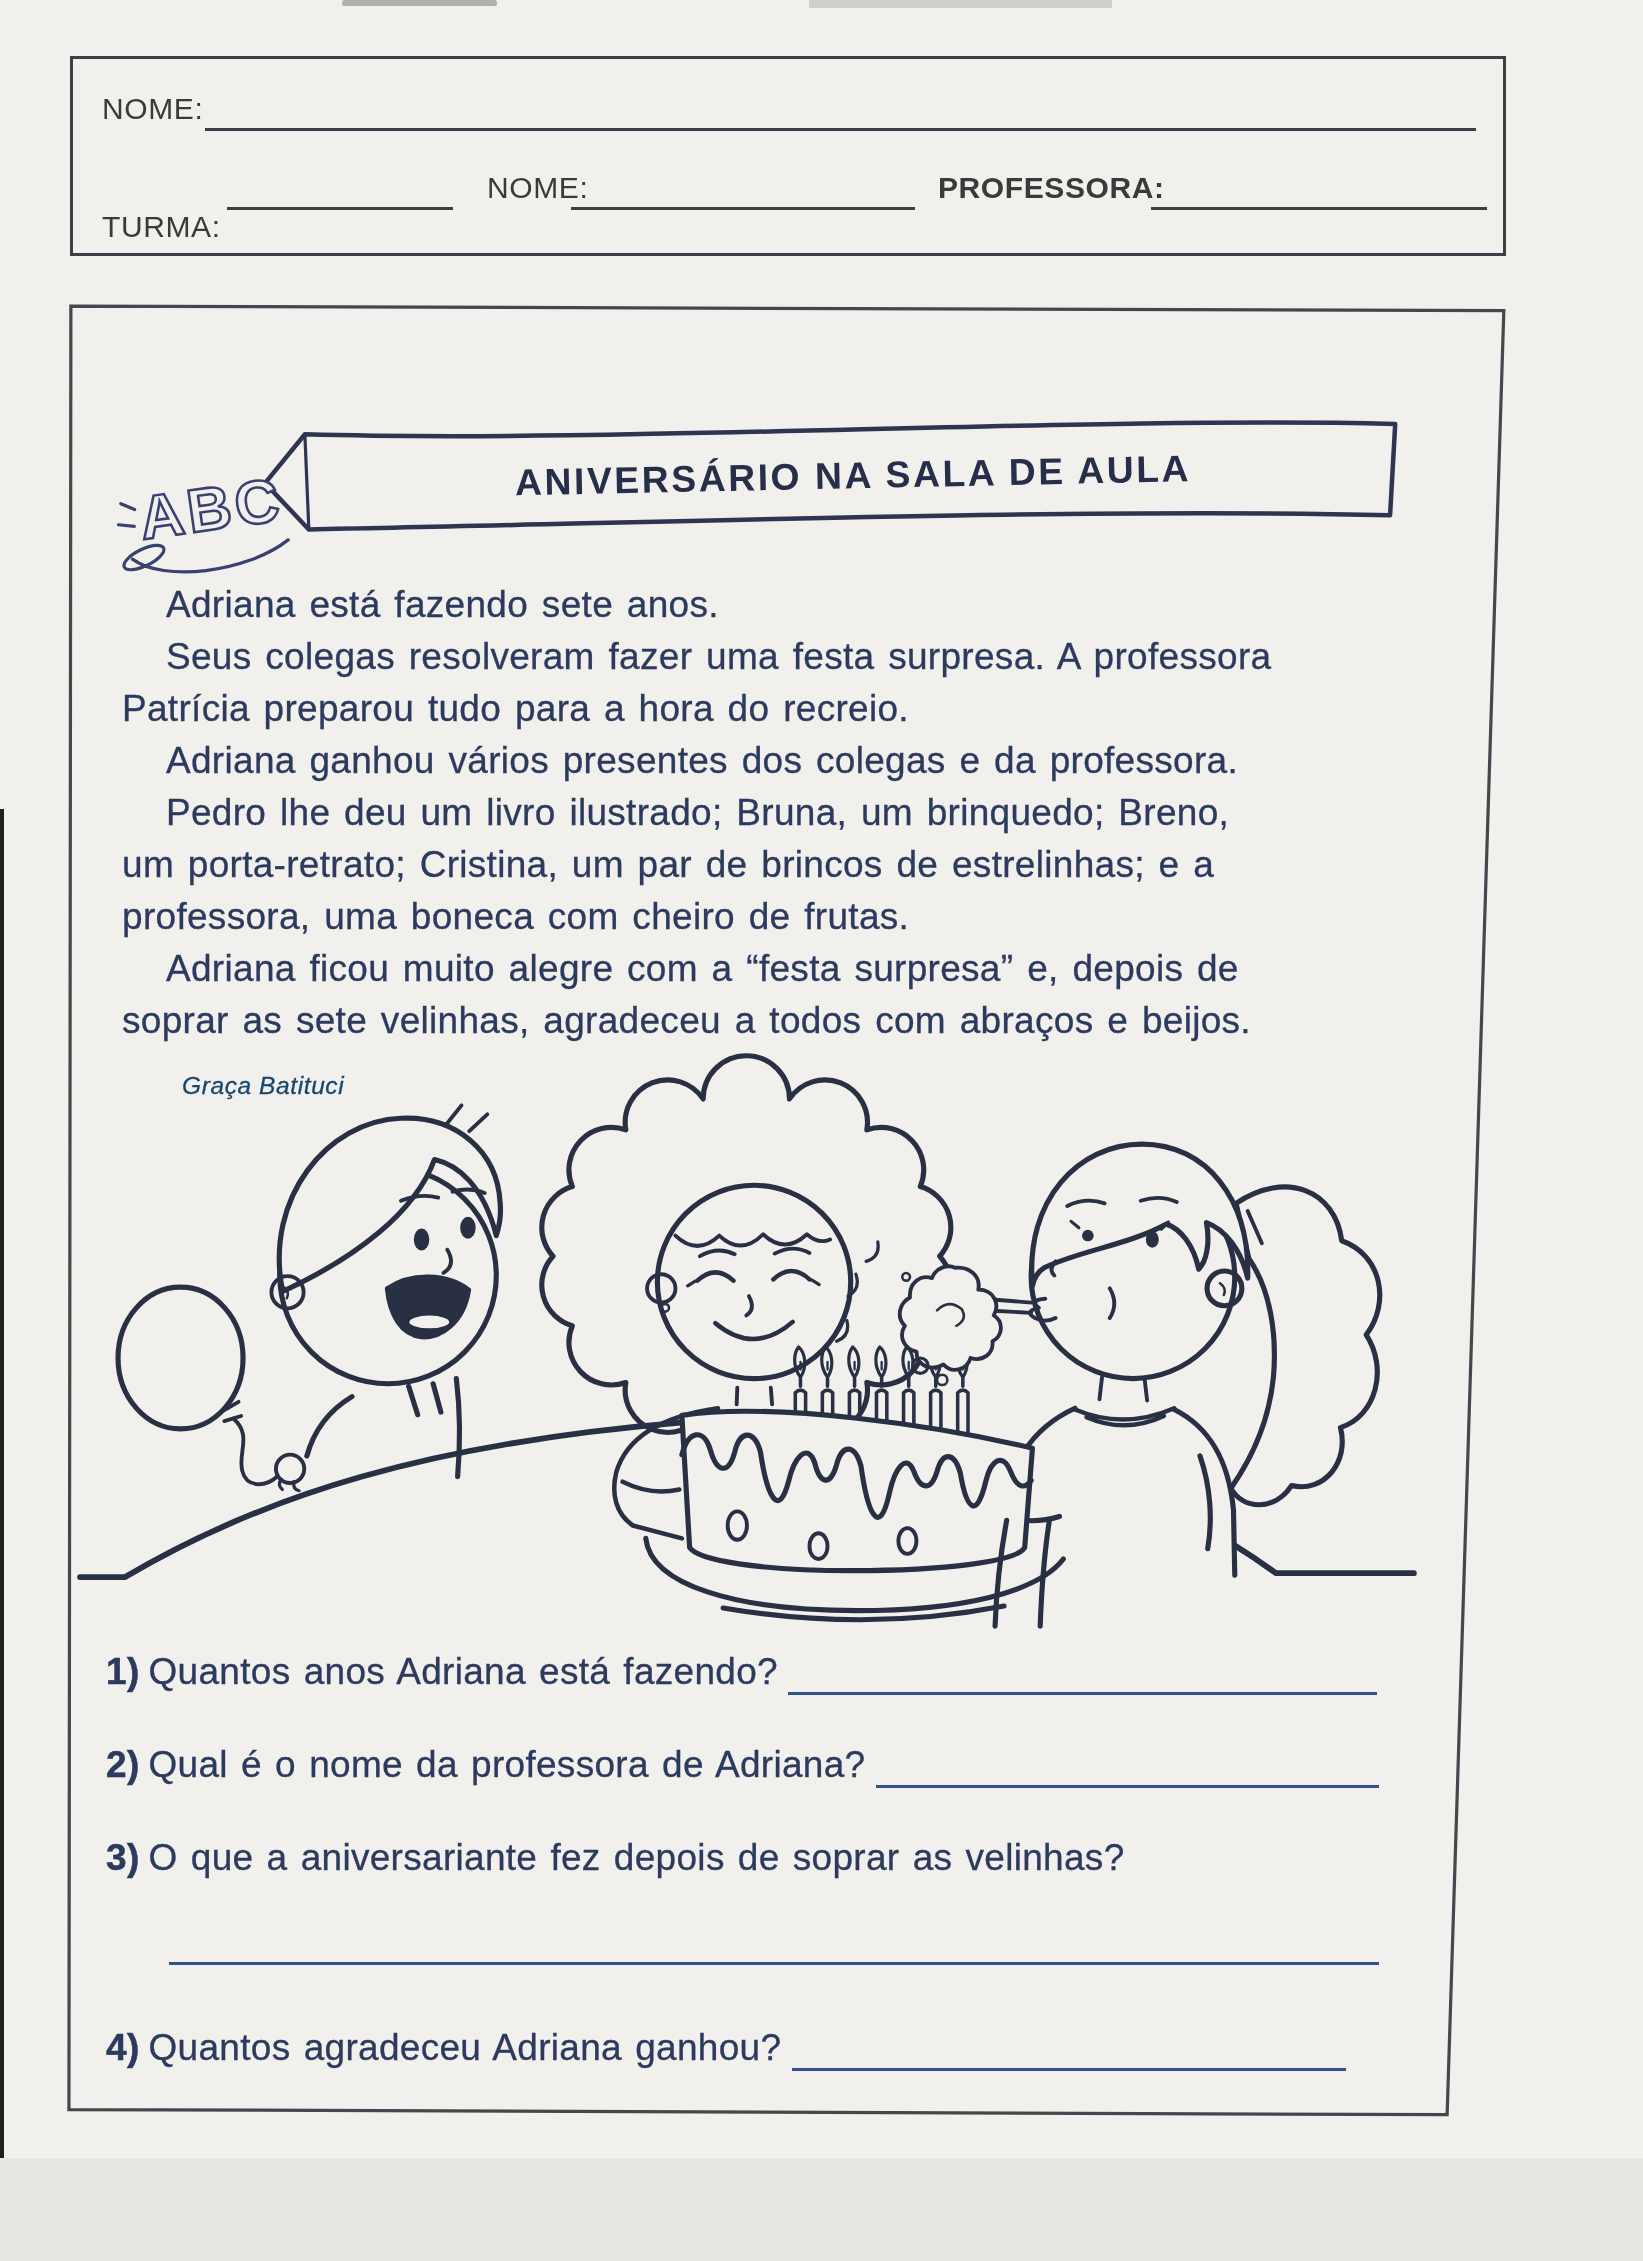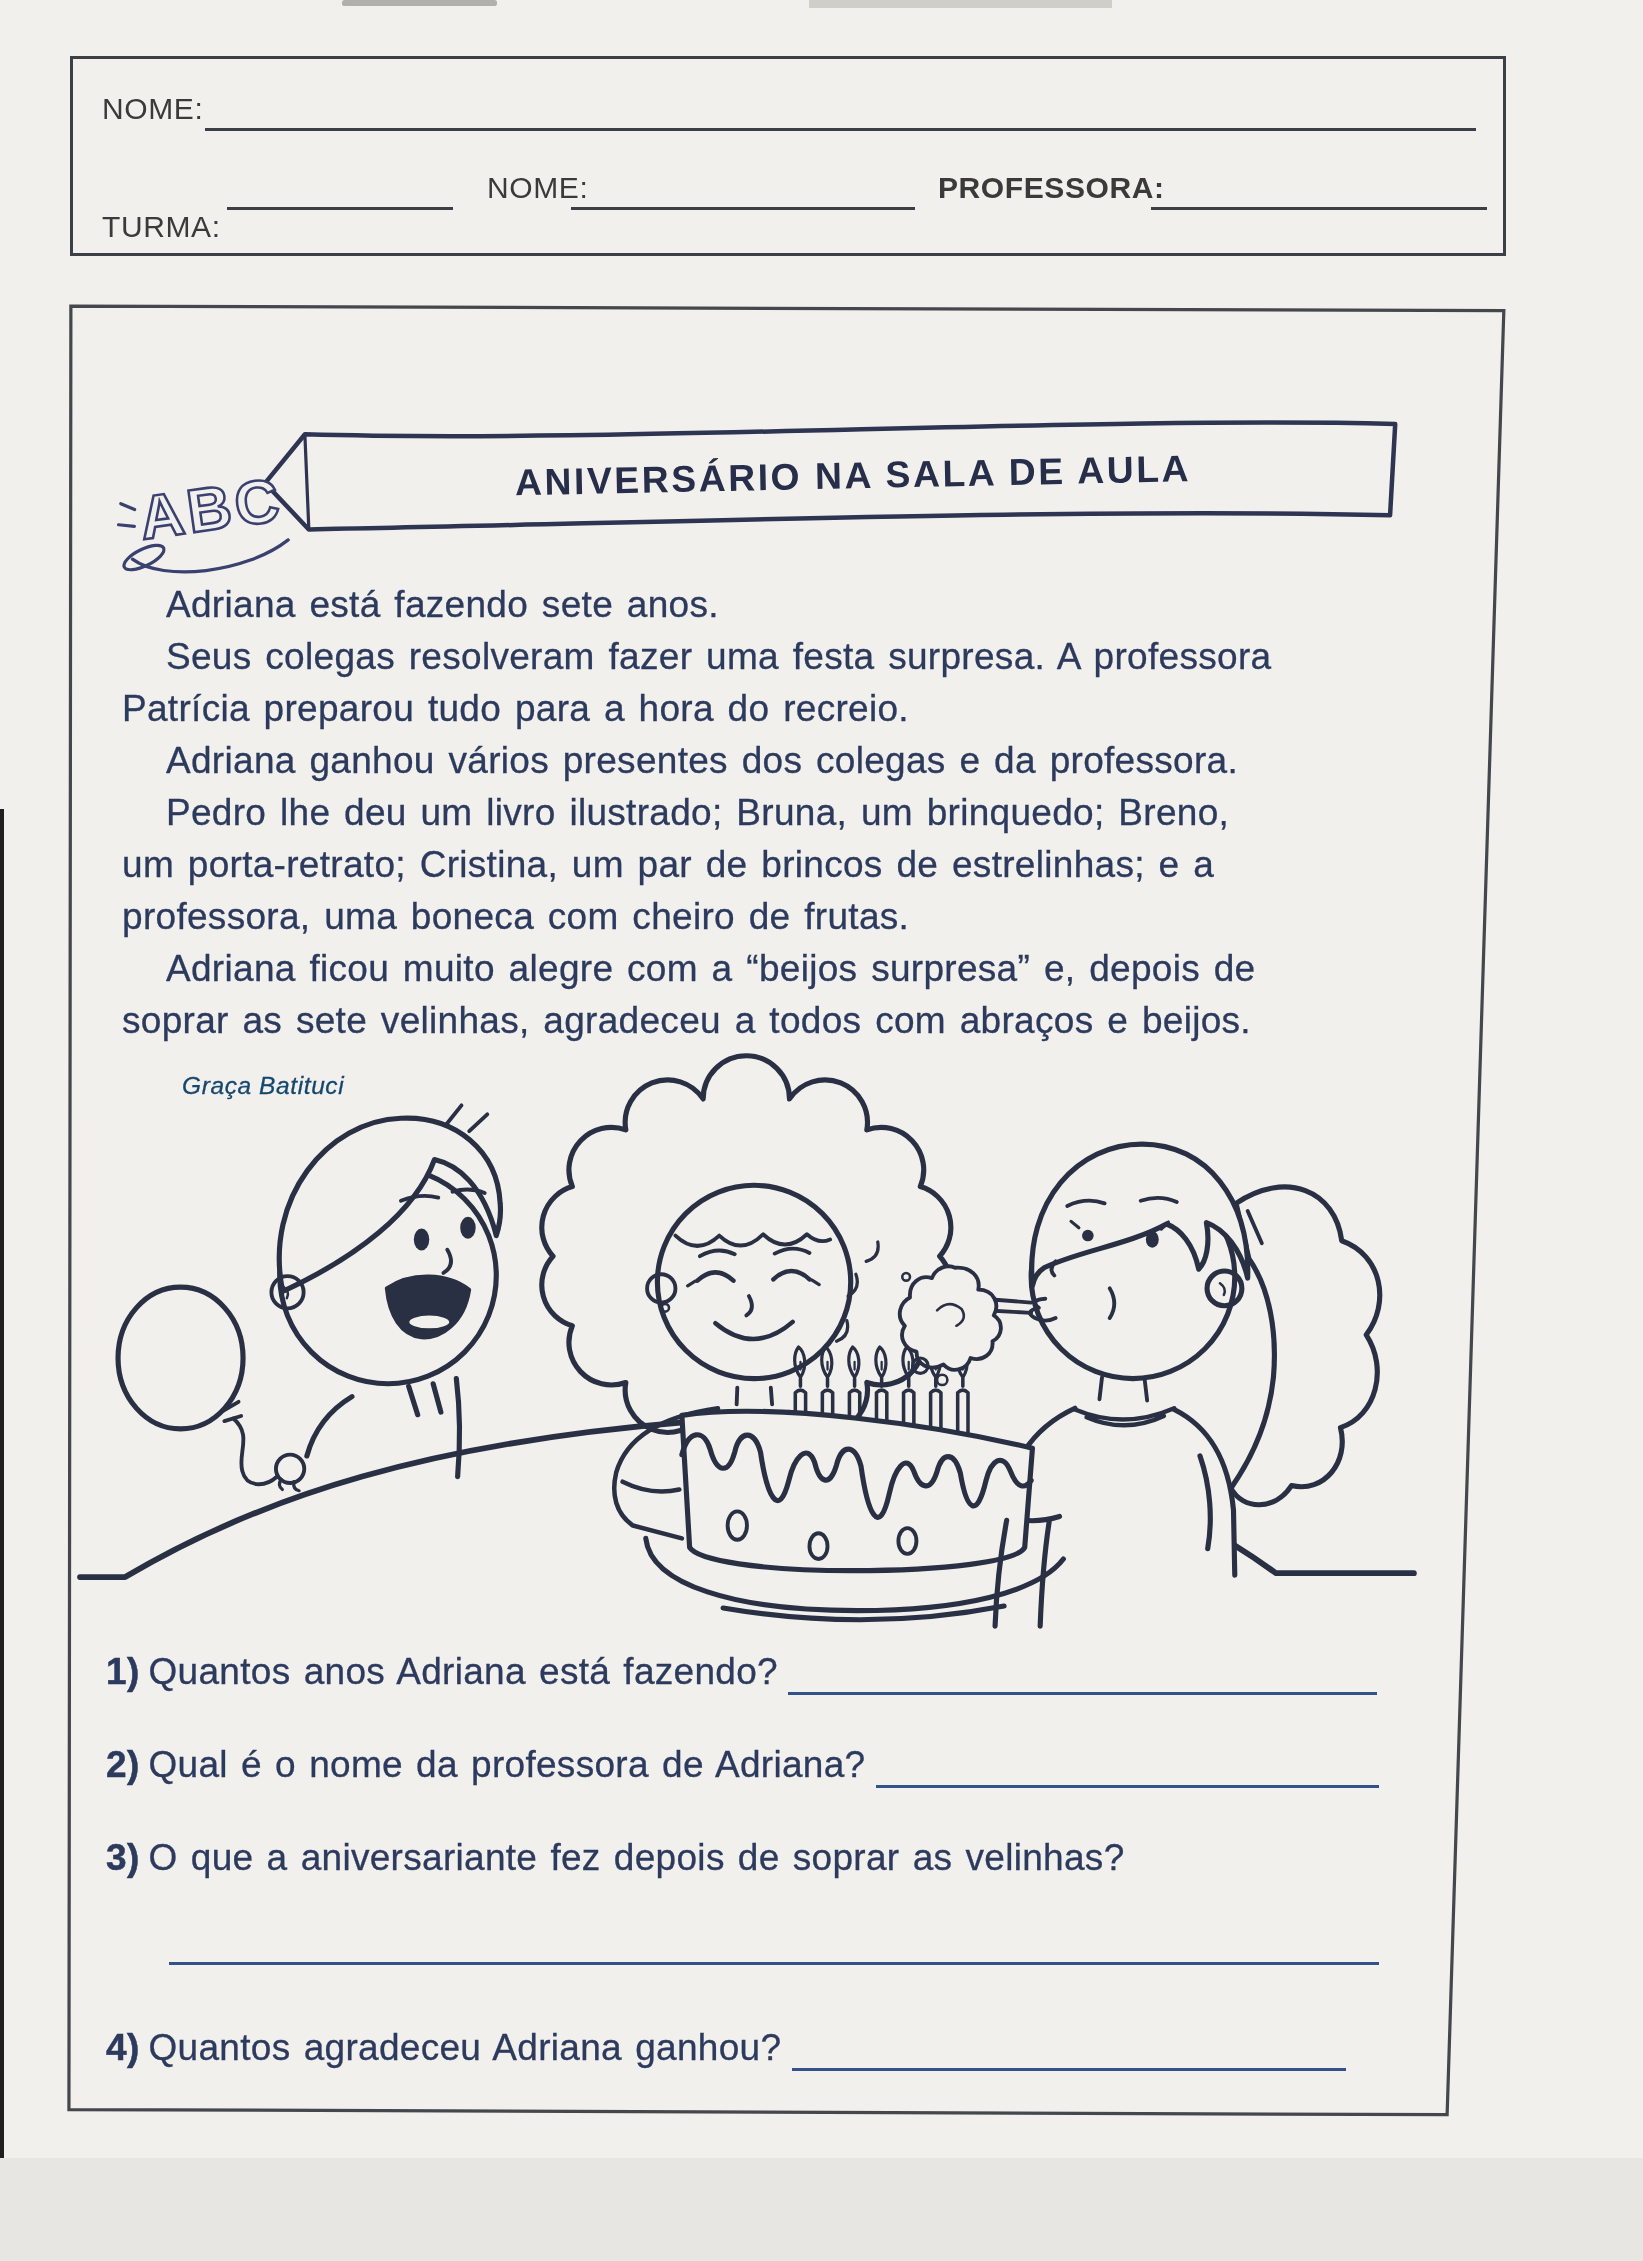--- a/index.html
+++ b/index.html
@@ -91,21 +91,21 @@
   </svg>
 
   <div class="abs story">
     <div class="ind">Adriana está fazendo sete anos.</div>
     <div class="ind">Seus colegas resolveram fazer uma festa surpresa. A professora</div>
     <div>Patrícia preparou tudo para a hora do recreio.</div>
     <div class="ind">Adriana ganhou vários presentes dos colegas e da professora.</div>
     <div class="ind">Pedro lhe deu um livro ilustrado; Bruna, um brinquedo; Breno,</div>
     <div>um porta-retrato; Cristina, um par de brincos de estrelinhas; e a</div>
     <div>professora, uma boneca com cheiro de frutas.</div>
-    <div class="ind">Adriana ficou muito alegre com a “beijos surpresa” e, depois de</div>
+    <div class="ind">Adriana ficou muito alegre com a “festa surpresa” e, depois de</div>
     <div>soprar as sete velinhas, agradeceu a todos com abraços e beijos.</div>
   </div>
 
   <div class="abs credit">Graça Batituci</div>
 
   <svg class="abs illu" viewBox="0 0 2140 830">
     <g stroke="#2a3044" fill="none" stroke-width="8" stroke-linecap="round" stroke-linejoin="round">
 
       <g>
         <ellipse cx="170" cy="408" rx="97" ry="110"></ellipse>

